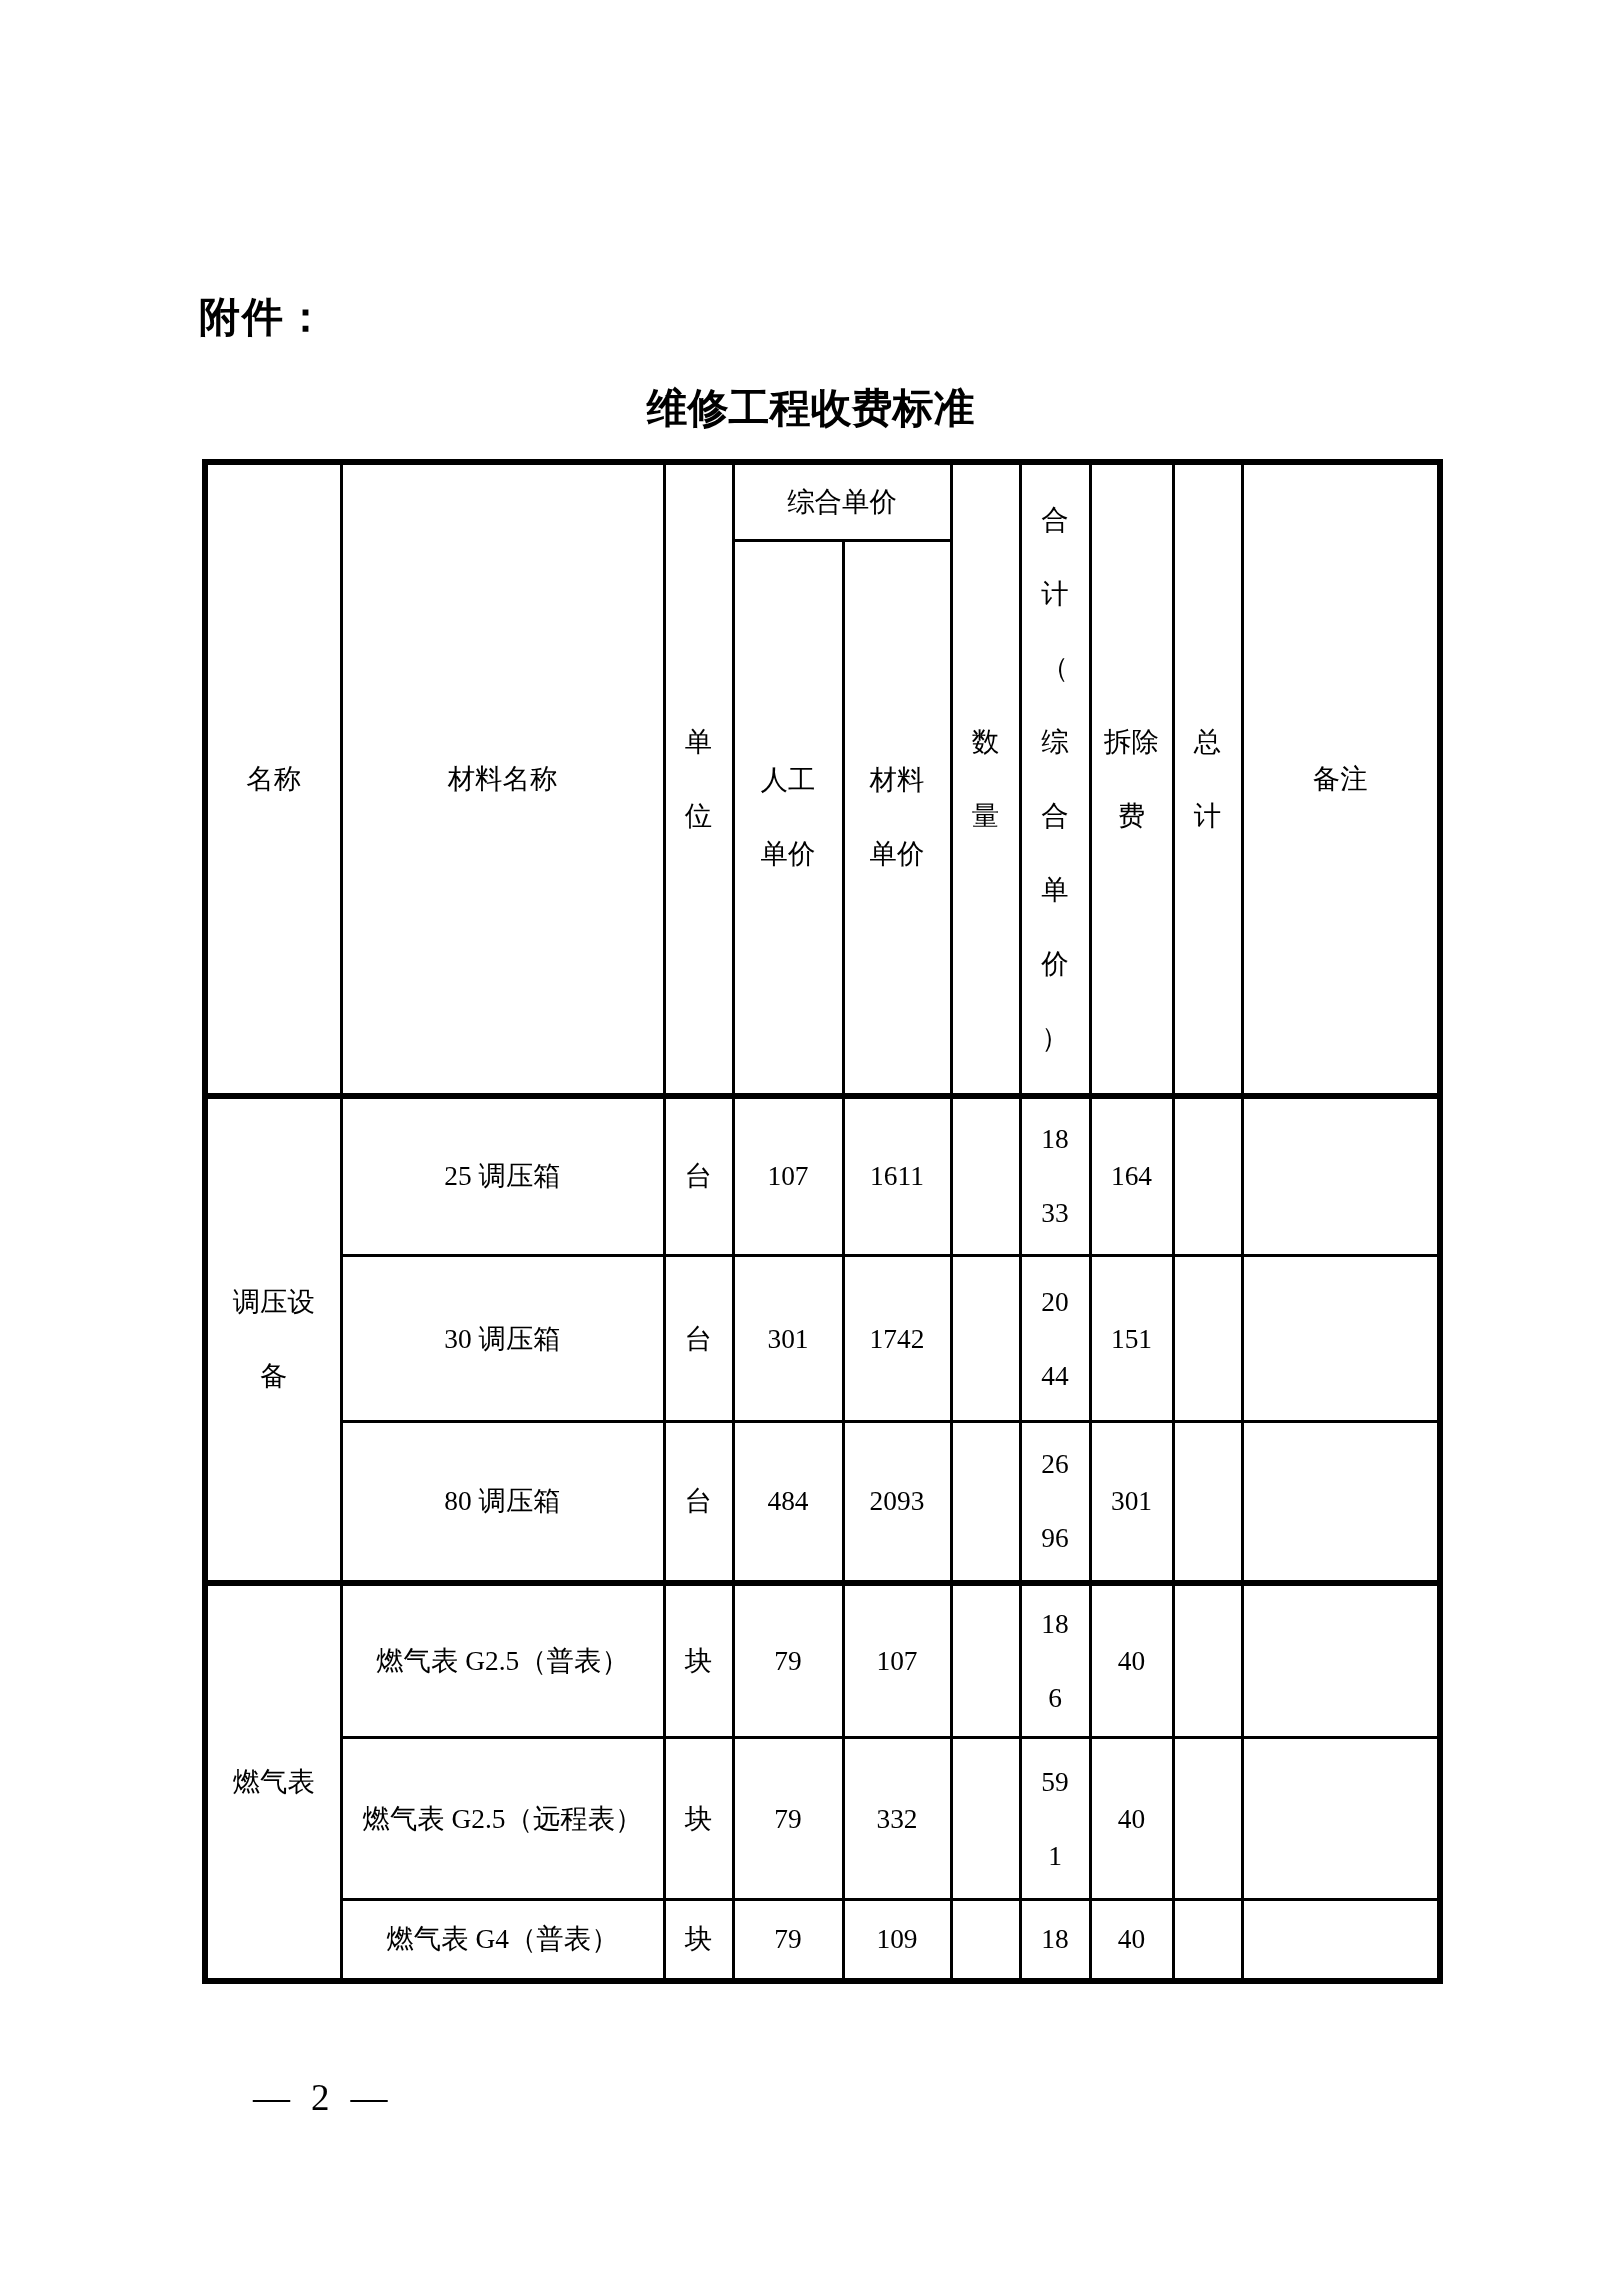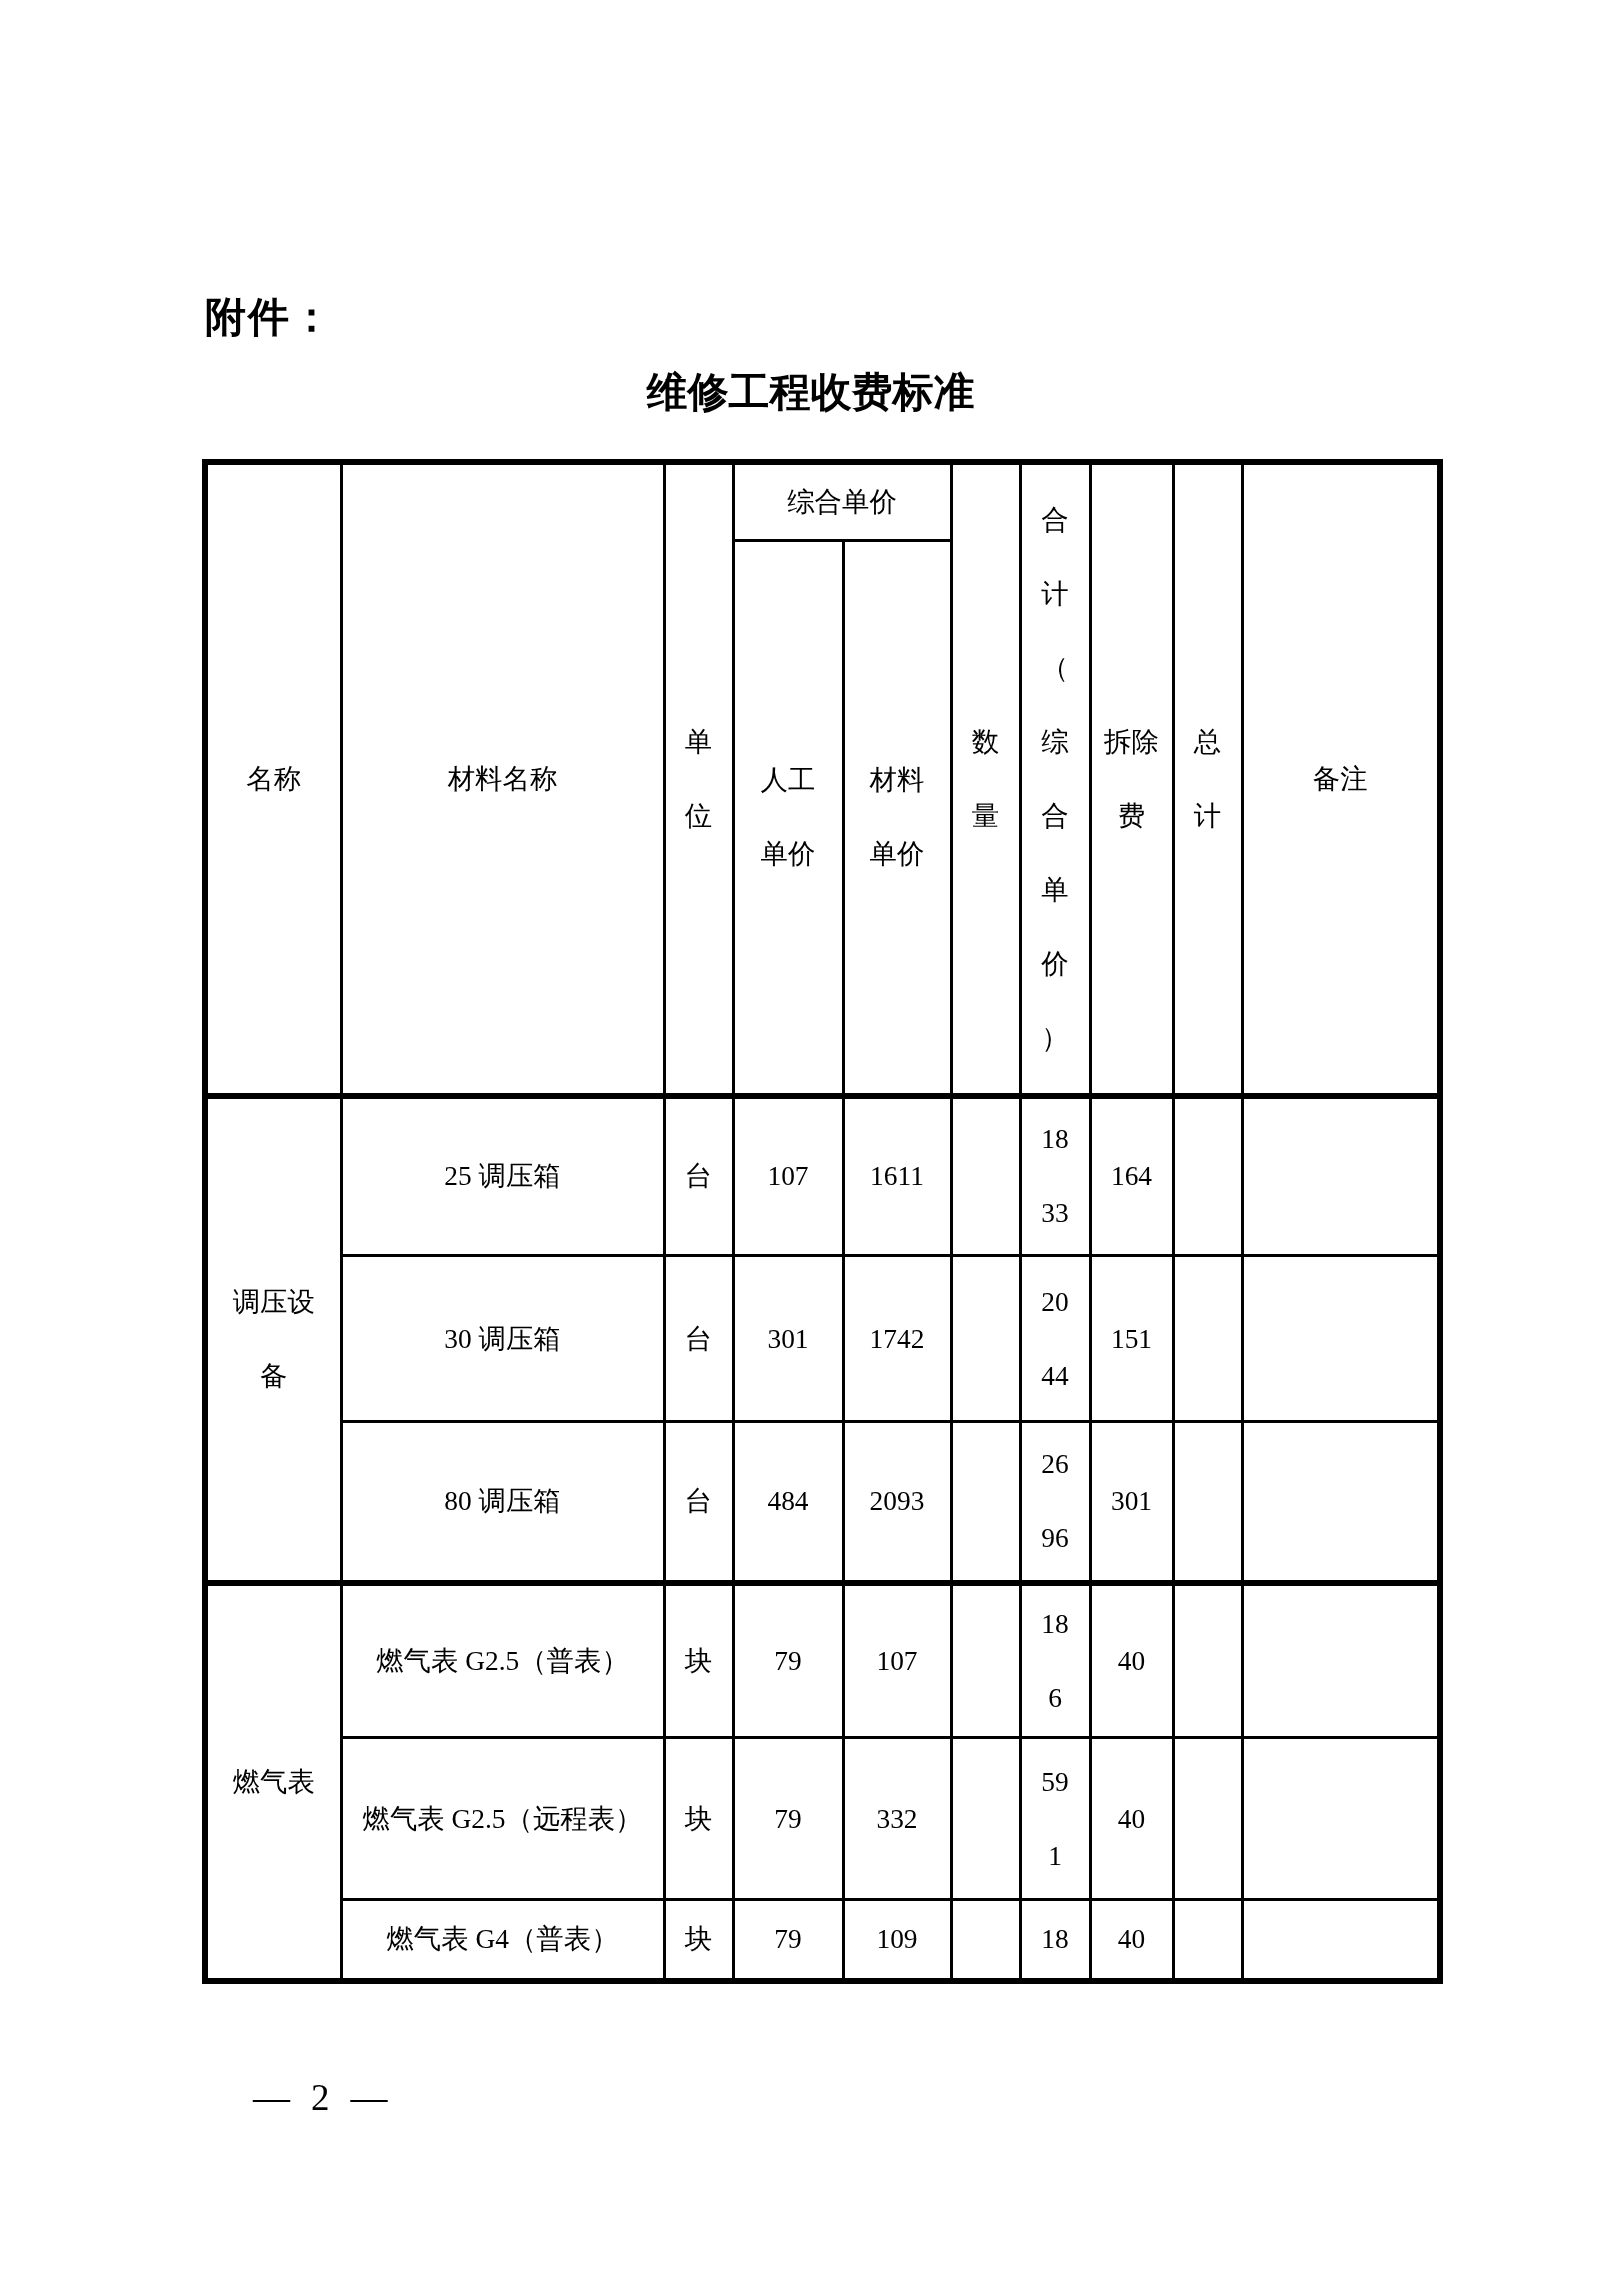--- a/index.html
+++ b/index.html
@@ -2,26 +2,26 @@
 <html><head>
 <meta charset="utf-8">
 <style>
   * { margin:0; padding:0; box-sizing:border-box; }
   html,body { background:#ffffff; }
   .sheet {
     position:relative; width:1621px; height:2293px; background:#fff; color:#000;
     font-family:"Liberation Serif","DejaVu Serif",serif; overflow:hidden;
   }
   .attachment {
-    position:absolute; left:205px; top:293px;
+    position:absolute; left:199px; top:293px;
     font-family:"Liberation Sans","DejaVu Sans",sans-serif;
     font-weight:700; font-size:41px; line-height:1.2; letter-spacing:2px;
   }
   .doc-title {
-    position:absolute; left:0; top:369px; width:1621px; text-align:center;
+    position:absolute; left:0; top:385px; width:1621px; text-align:center;
     font-family:Liberation Serif, serif;
     font-weight:700; font-size:41px; line-height:1.15;
   }
   table.fee-table {
     position:absolute; left:202px; top:459px; width:1234px;
     border-collapse:collapse; table-layout:fixed;
     border:6.9px solid #000;
   }
   .fee-table th, .fee-table td {
     border:3.9px solid #000; padding:0;

